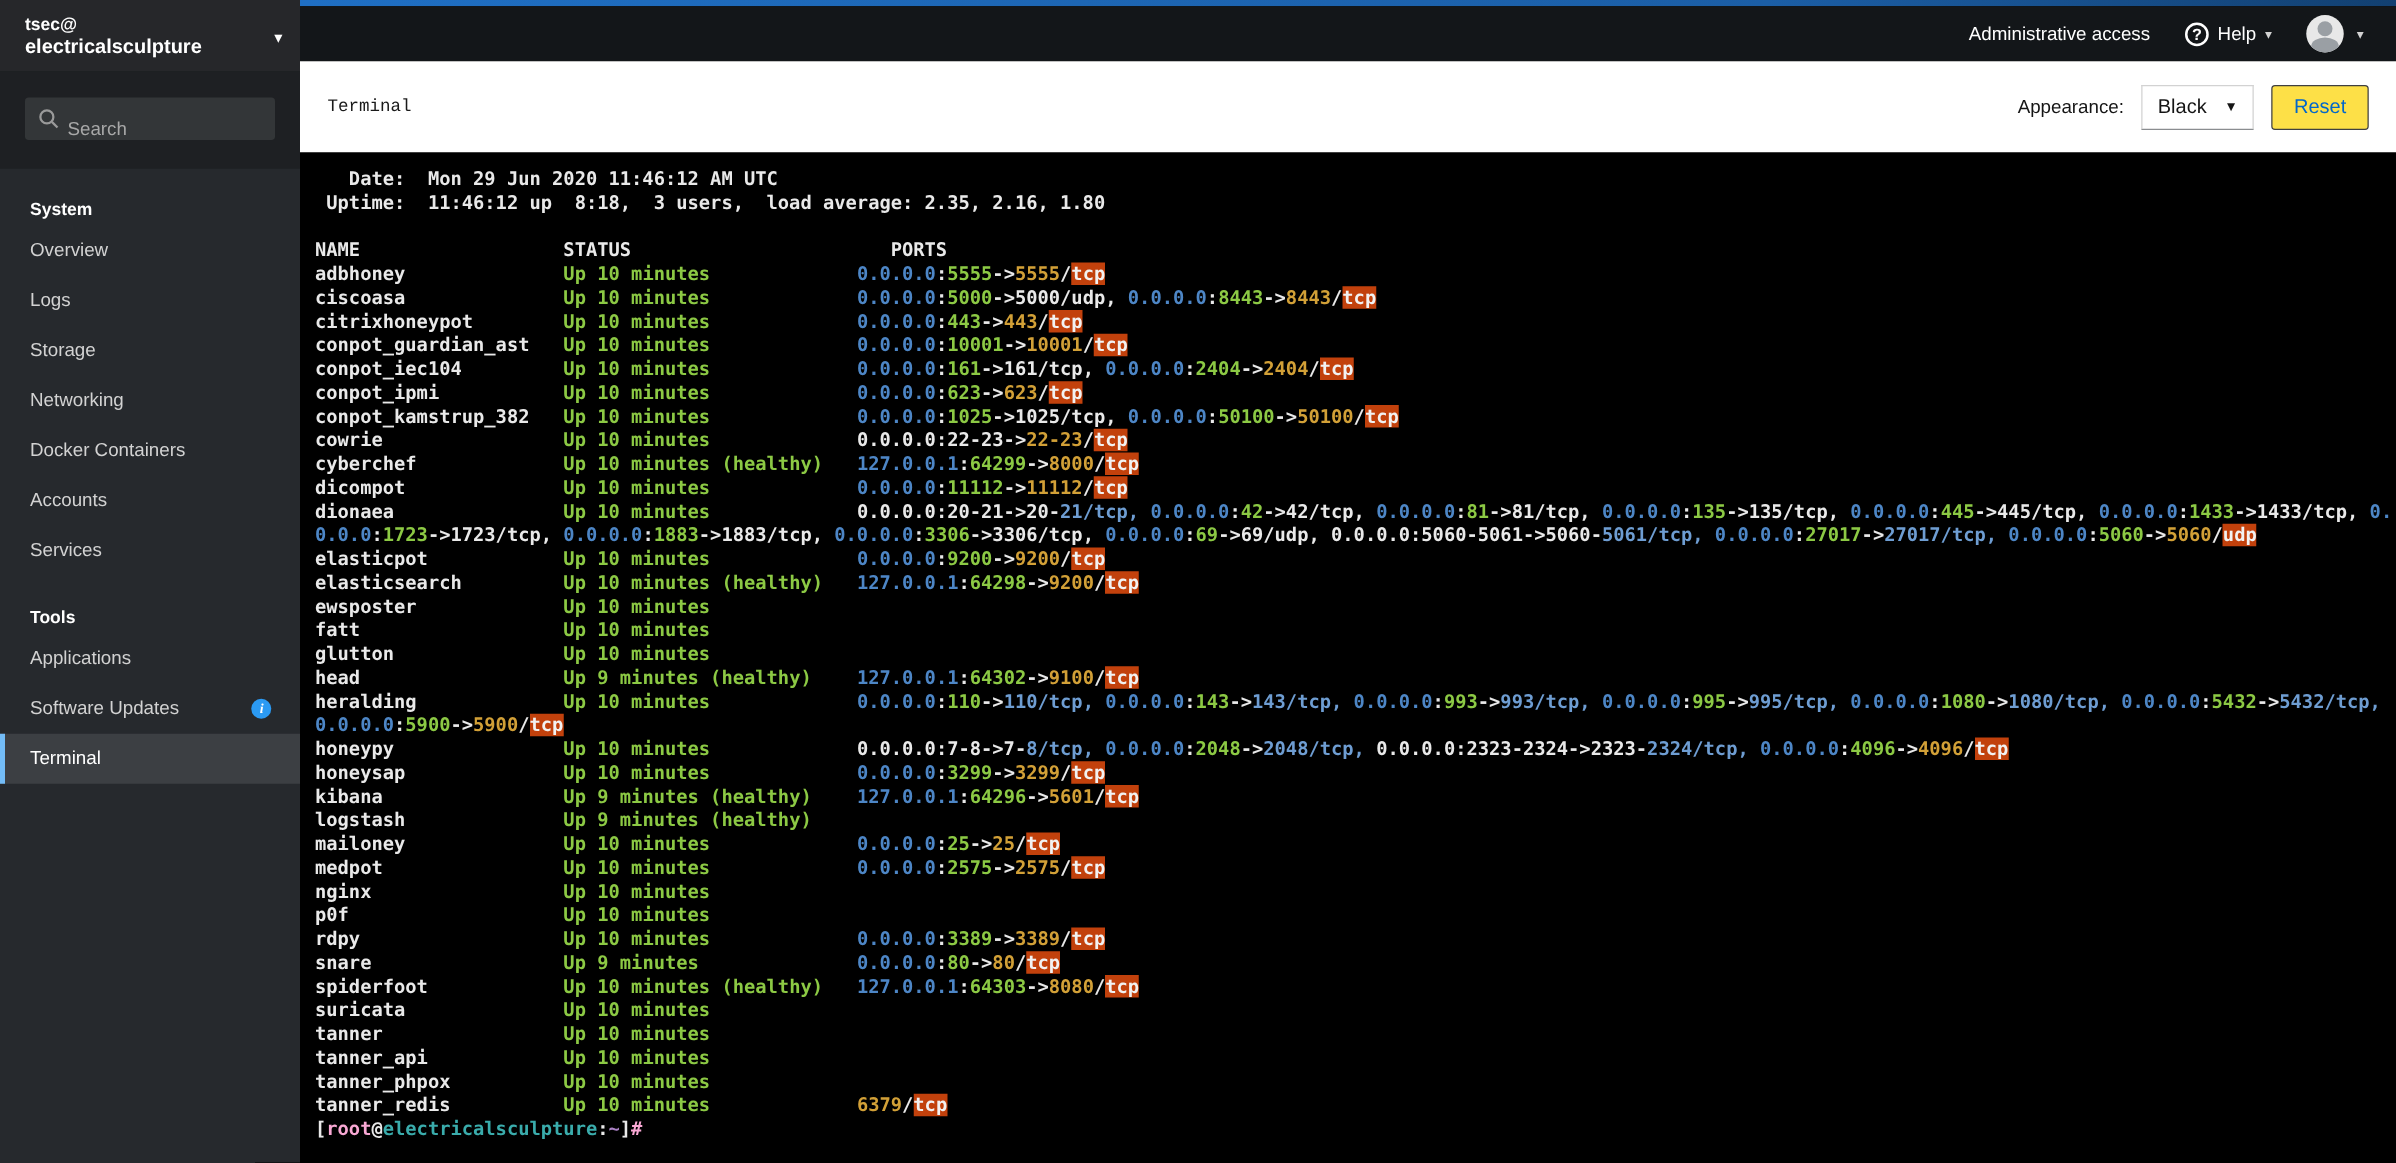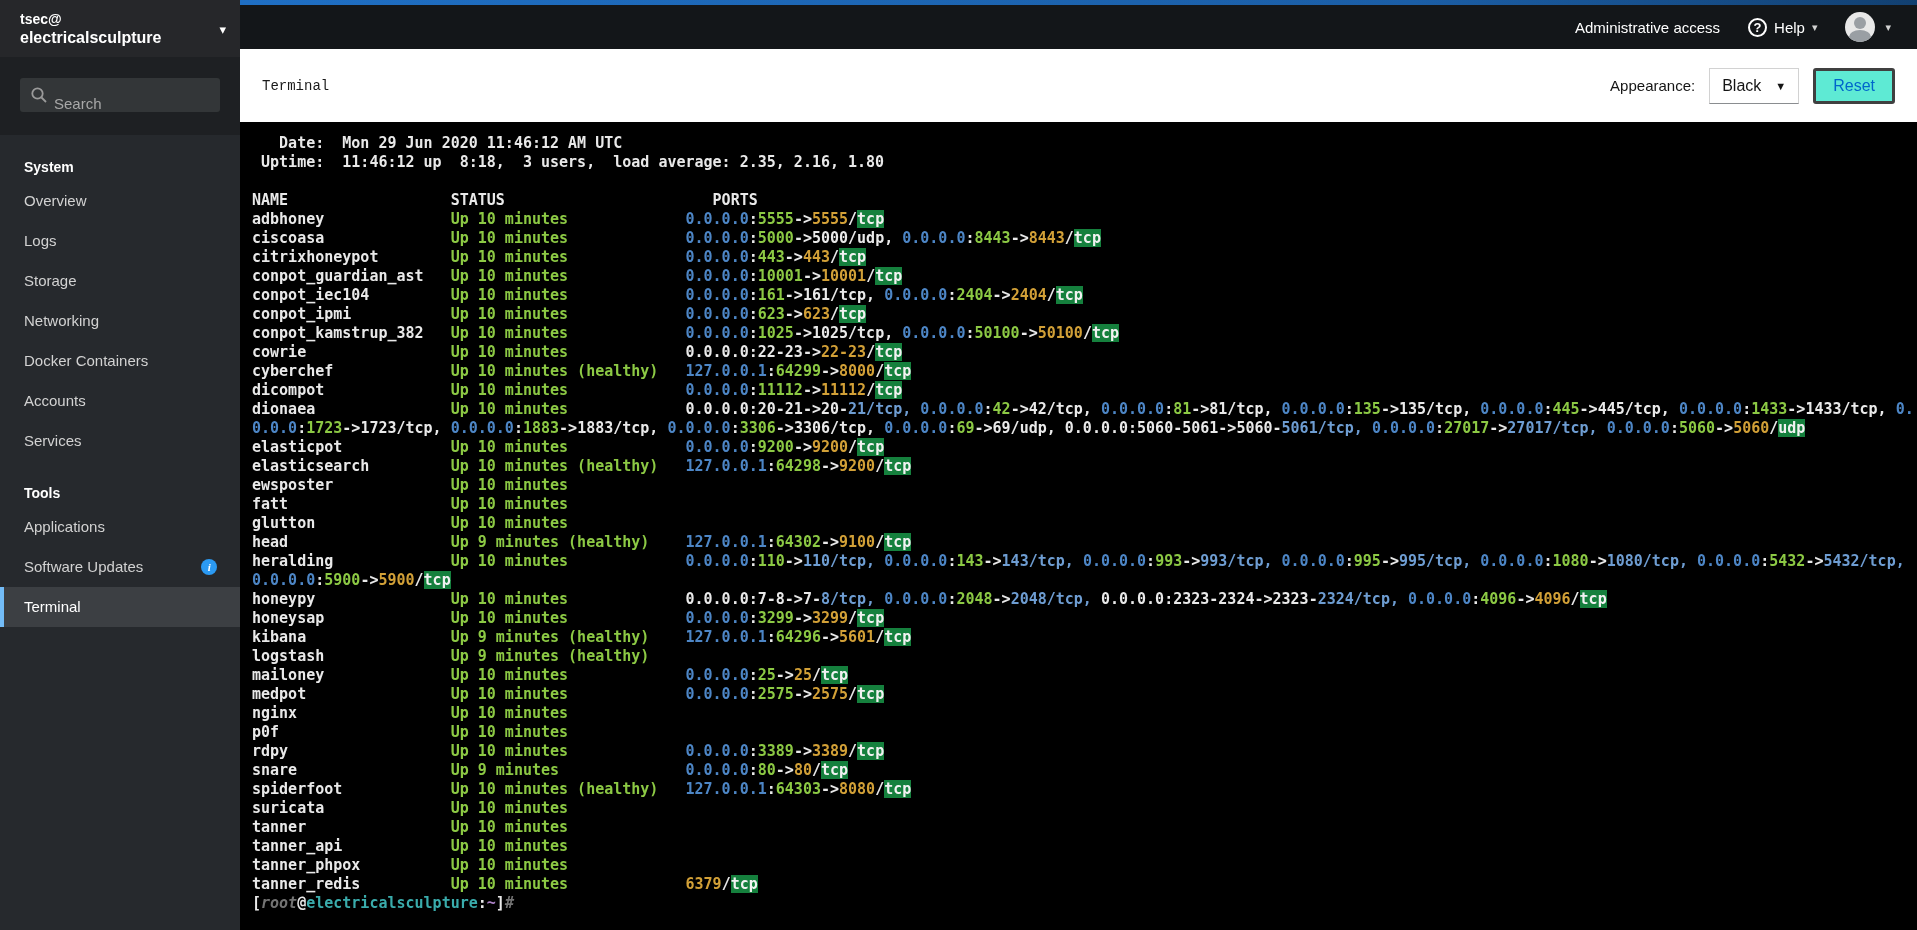--- a/index.html
+++ b/index.html
@@ -47,35 +47,35 @@
   
   .toolbar { position:absolute; left:240px; top:49px; right:0; height:73px; background:#fff;
              display:flex; align-items:center; }
   .term-title { font-family:"Liberation Mono", monospace; font-size:14px; color:#1a1a1a; margin-left:22px; }
   .toolbar-right { margin-left:auto; display:flex; align-items:center; gap:14px; margin-right:22px; }
   .appearance-label { font-size:15px; color:#151515; }
   .select { border:1px solid #d2d2d2; border-bottom-color:#8a8d90; background:#fff; height:36px;
             display:flex; align-items:center; gap:14px; padding:12px 12px; font-size:16px; color:#151515;
             cursor:pointer; }
   .select .caret { color:#151515; }
-  .reset-btn { border:3px solid #404040; color:#06c; background:#5eead4; border-radius:3px; height:36px;
+  .reset-btn { border:1px solid #404040; color:#06c; background:#fde047; border-radius:3px; height:36px;
                padding:0 17px; font-size:16px; cursor:pointer; font-family:"Liberation Sans", sans-serif; }
 
   
   .terminal { position:absolute; left:240px; top:122px; right:0; bottom:0; background:#000;
               padding:12px 0 0 12px; cursor:text; overflow:hidden; }
   .t-line { white-space:pre; height:19px; line-height:19px;
             font-family:"DejaVu Sans Mono", monospace; font-weight:bold; font-size:15px; }
   .c-w  { color:#e9e9e9; }
   .c-b  { color:#4d86c6; }
   .c-lb { color:#6e9dd2; }
   .c-g  { color:#8cc944; }
   .c-o  { color:#d2a037; }
-  .c-hl { color:#f2f2f2; background:#15803d; }
-  .c-r  { color:#737373;font-style:italic; }
+  .c-hl { color:#f2f2f2; background:#c2410c; }
+  .c-r  { color:#f9a8d4; }
   .c-c  { color:#3aacac; }
   .c-p  { color:#ab82c5; }
 </style>
 </head>
 <body>
 
 <div class="brand">
   <div class="brand-user">tsec@</div>
   <div class="brand-host">electricalsculpture</div>
   <span class="brand-caret">▾</span>

